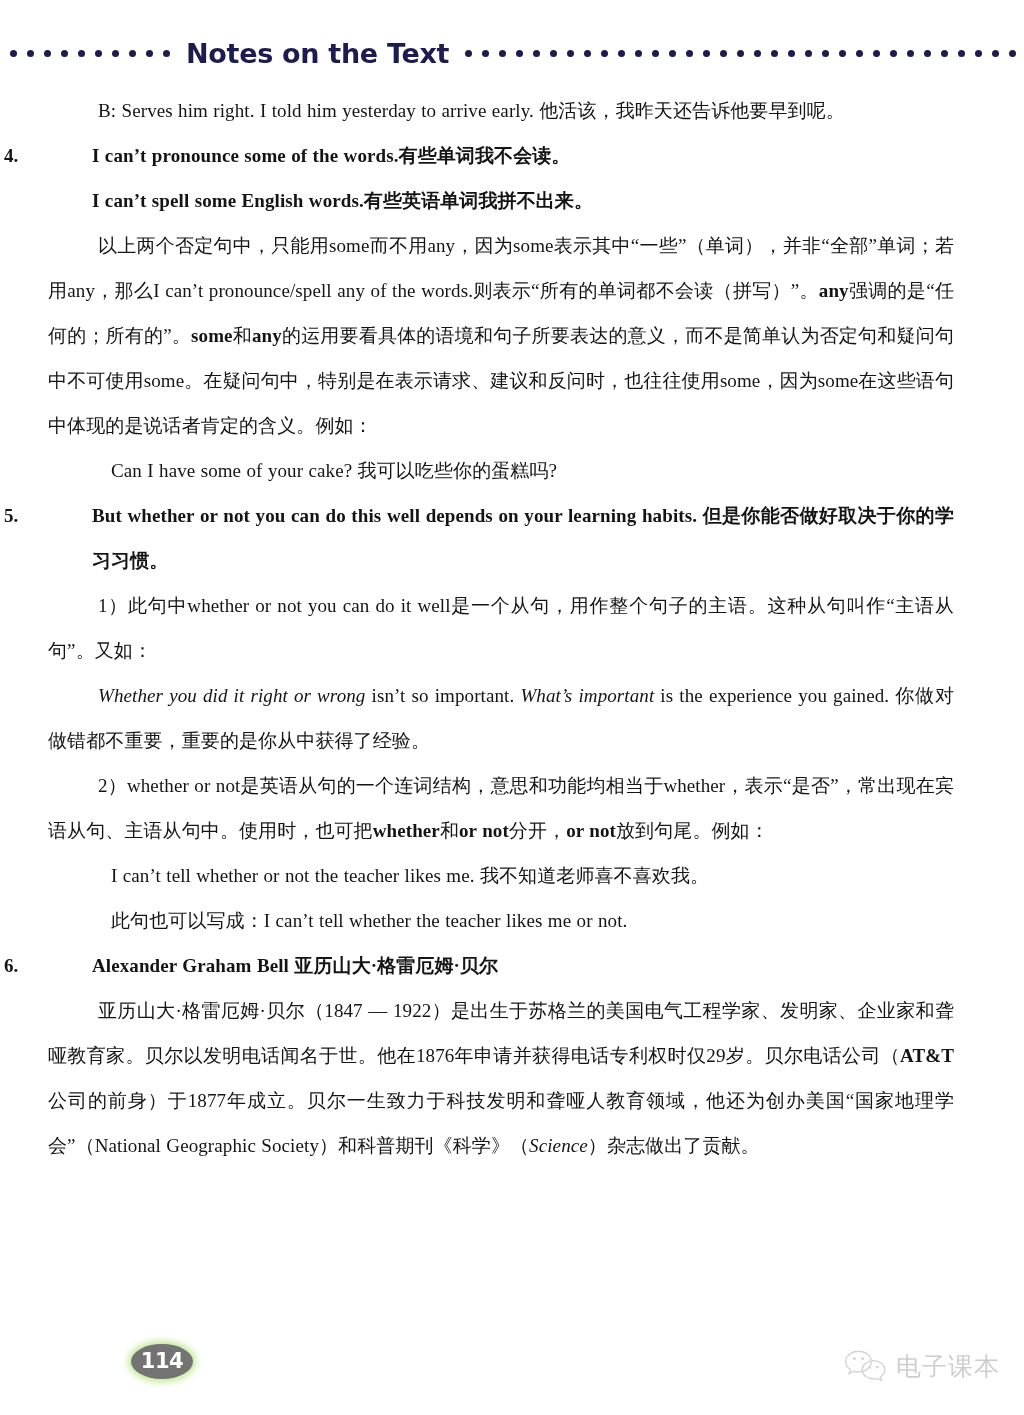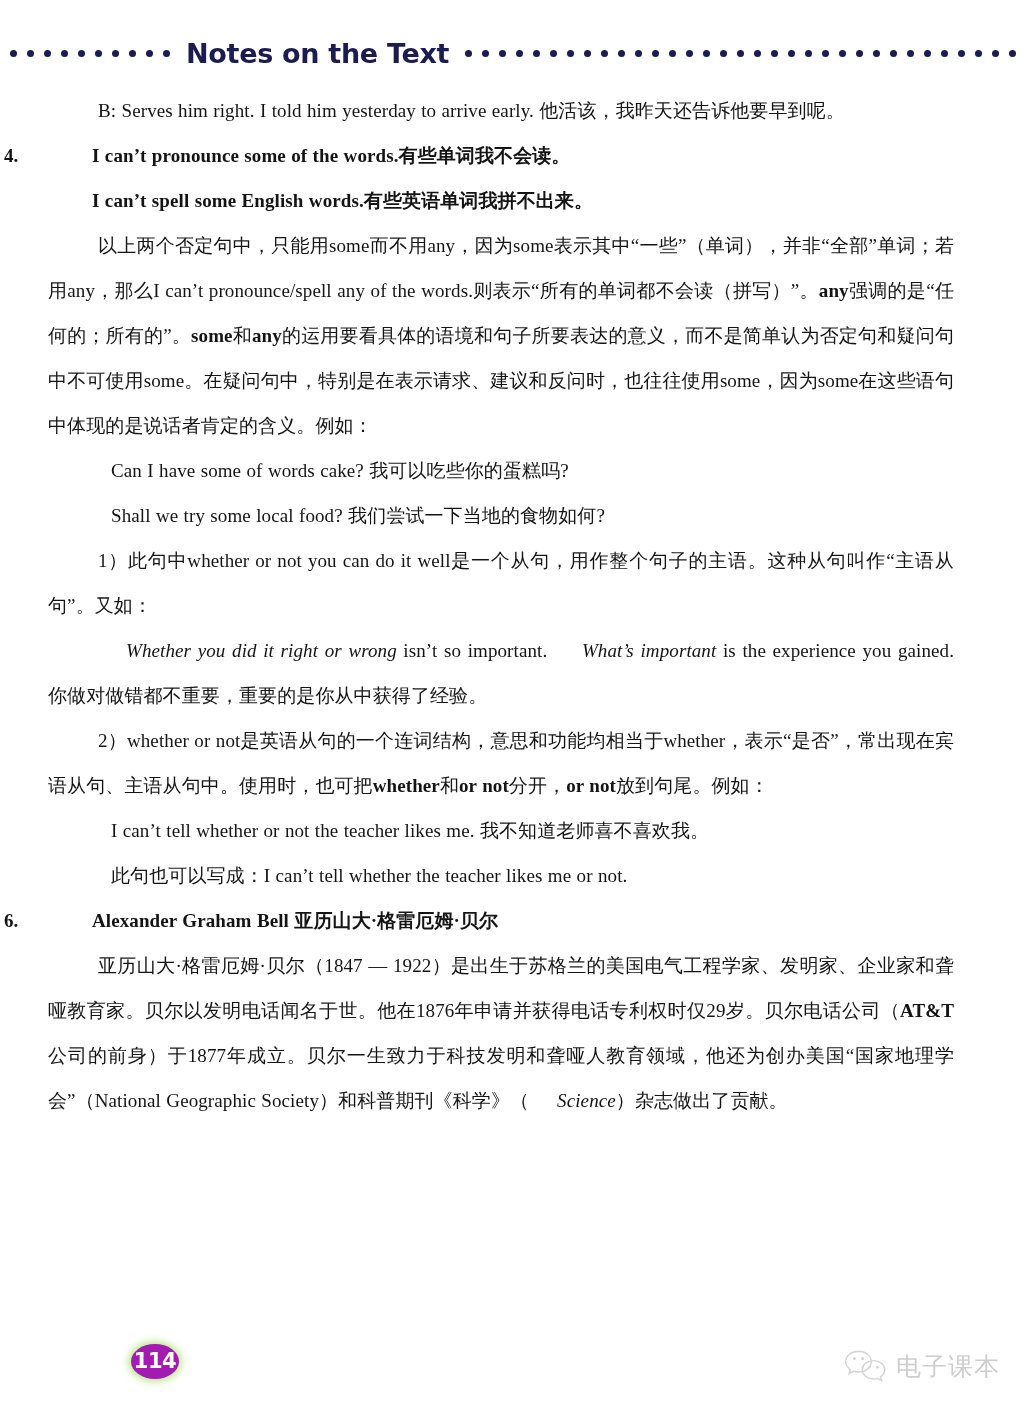--- a/index.html
+++ b/index.html
@@ -76,37 +76,37 @@
 
   
   .ind2 { text-indent: 50px; }          
   .ex   { padding-left: 63px; text-indent: 0; text-align: left; }
   .hang {
     padding-left: 44px;
     text-indent: -44px;
   }
 
   b, .bd { font-weight: bold; }
-  i, .it { font-style: italic; margin-left: 28px; }
+  i, .it { font-style: italic; }
 
   .num {
     font-weight: bold;
     display: inline-block;
     width: 44px;
   }
 
   
   .page-num {
     position: absolute;
     left: 131px;
     top: 1344px;
-    width: 48px;
+    width: 62px;
     height: 35px;
     border-radius: 50%;
-    background: #a21caf;
+    background: #737373;
     box-shadow: 0 0 7px 3px rgba(140, 214, 60, 0.55);
     display: flex;
     align-items: center;
     justify-content: center;
   }
   .page-num span {
     font-family: "DejaVu Sans", "Liberation Sans", sans-serif;
     font-weight: bold;
     font-size: 21px;
     color: #ffffff;
@@ -195,23 +195,25 @@
 
   <p class="blk hang">
     <span class="num">4.</span><b>I can’t pronounce some of the words.</b><b>有些单词我不会读。</b>
   </p>
   <p class="blk" style="padding-left:44px">
     <b>I can’t spell some English words.</b><b>有些英语单词我拼不出来。</b>
   </p>
 
   <p class="blk ind2"><span>以上两个否定句中，只能用</span><span>some</span><span>而不用</span><span>any</span><span>，因为</span><span>some</span><span>表示其中“一些”（单词），并非“全部”单词；若用</span><span>any</span><span>，那么</span><span>I can’t pronounce/spell any of the words.</span><span>则表示“所有的单词都不会读（拼写）”。</span><b>any</b><span>强调的是“任何的；所有的”。</span><b>some</b><span>和</span><b>any</b><span>的运用要看具体的语境和句子所要表达的意义，而不是简单认为否定句和疑问句中不可使用</span><span>some</span><span>。在疑问句中，特别是在表示请求、建议和反问时，也往往使用</span><span>some</span><span>，因为</span><span>some</span><span>在这些语句中体现的是说话者肯定的含义。例如：</span></p>
 
-  <p class="blk ex">Can I have some of words cake? 我可以吃些你的蛋糕吗?</p>
-  <p class="blk ex">Shall we try some local food? 我们尝试一下当地的食物如何?</p>
-
+  <p class="blk ex">Can I have some of your cake? 我可以吃些你的蛋糕吗?</p>
+
+  <p class="blk hang">
+    <span class="num">5.</span><b>But whether or not you can do this well depends on your learning habits.</b> <b>但是你能否做好取决于你的学习习惯。</b>
+  </p>
 
   <p class="blk ind2"><span>1）</span><span>此句中</span><span>whether or not you can do it well</span><span>是一个从句，用作整个句子的主语。这种从句叫作“主语从句”。又如：</span></p>
 
   <p class="blk ind2"><i>Whether you did it right or wrong</i><span> isn’t so important. </span><i>What’s important</i><span> is the experience you gained. 你做对做错都不重要，重要的是你从中获得了经验。</span></p>
 
   <p class="blk ind2"><span>2）</span><span>whether or not</span><span>是英语从句的一个连词结构，意思和功能均相当于</span><span>whether</span><span>，表示“是否”，常出现在宾语从句、主语从句中。使用时，也可把</span><b>whether</b><span>和</span><b>or not</b><span>分开，</span><b>or not</b><span>放到句尾。例如：</span></p>
 
   <p class="blk ex">I can’t tell whether or not the teacher likes me. 我不知道老师喜不喜欢我。</p>
   <p class="blk ex">此句也可以写成：I can’t tell whether the teacher likes me or not.</p>
 

